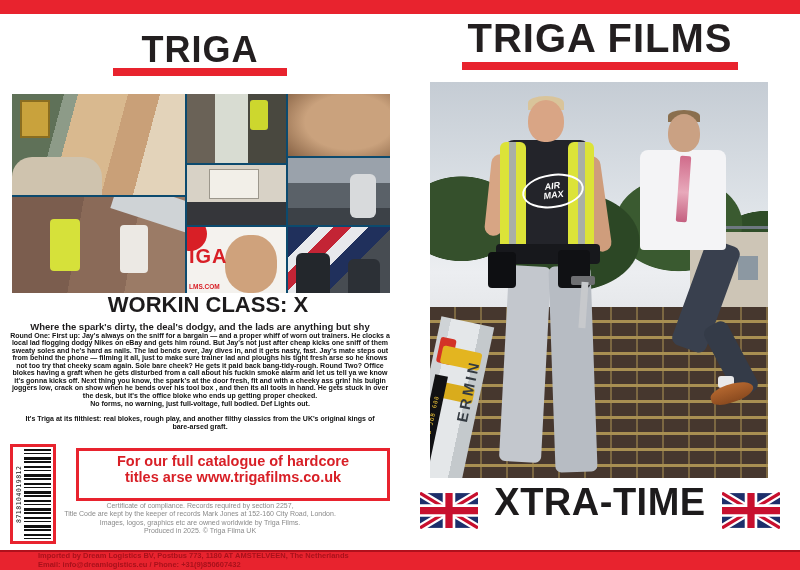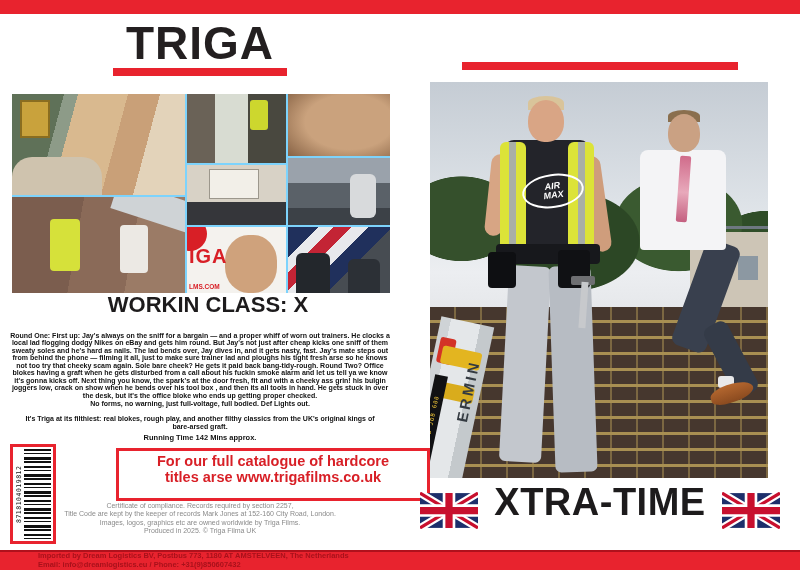--- a/index.html
+++ b/index.html
@@ -6,25 +6,25 @@
   .canvas{position:relative;width:800px;height:570px;background:#ffffff;overflow:hidden;
           font-family:"Liberation Sans",sans-serif;color:#1d1b1c;}
   .abs{position:absolute;}
 
   
   .top-bar{left:0;top:0;width:800px;height:14px;background:#e8232e;}
   .bottom-bar{left:0;top:550px;width:800px;height:20px;background:#e8232e;border-top:2px solid #b0111c;}
   .footer-text{left:38px;top:551px;width:420px;font-size:7.5px;font-weight:bold;color:#a8111b;line-height:1.25;}
 
   
-  .back-logo{left:0;top:20px;width:400px;text-align:center;font-size:46px;font-weight:bold;
+  .back-logo{left:0;top:32px;width:400px;text-align:center;font-size:36px;font-weight:bold;
              letter-spacing:1px;line-height:1;color:#231f20;}
   .back-logo-underline{left:113px;top:68px;width:174px;height:8px;background:#e8232e;}
 
-  .collage{left:12px;top:94px;width:378px;height:199px;background:#7dd3fc;}
+  .collage{left:12px;top:94px;width:378px;height:199px;background:#0c4a6e;}
   .tile{position:absolute;overflow:hidden;}
   .t1{left:0;top:0;width:173px;height:101px;
       background:linear-gradient(105deg,#5f7158 0 26%,#8d9b88 26% 33%,#d9b98f 33% 58%,#c9a078 58% 74%,#e3d3ba 74%);}
   .t1-frame{position:absolute;left:8px;top:6px;width:26px;height:34px;background:#c9a23c;border:2px solid #8a6d20;}
   .t1-sweater{position:absolute;left:0;bottom:0;width:90px;height:38px;background:#cfc3ae;border-radius:20px 20px 0 0;}
   .t2{left:0;top:103px;width:173px;height:96px;
       background:linear-gradient(100deg,#7b5d4e 0 38%,#8a6a58 38% 68%,#9b7b66 68%);}
   .t2-hivis{position:absolute;left:38px;top:22px;width:30px;height:52px;background:#d6e13a;border-radius:4px;}
   .t2-shirt{position:absolute;left:108px;top:28px;width:28px;height:48px;background:#ece9e4;border-radius:4px;}
   .t2-awning{position:absolute;right:-8px;top:-6px;width:80px;height:30px;background:#cfd3d6;transform:rotate(18deg);}
@@ -52,21 +52,21 @@
   .back-title{left:0;top:294px;width:400px;text-align:center;font-size:22px;font-weight:bold;
               line-height:1;letter-spacing:0;color:#1d1b1c;padding-left:8px;}
   .back-tagline{left:0;top:321px;width:400px;text-align:center;font-size:9.5px;font-weight:bold;}
   .back-text-col{left:9px;top:332px;width:382px;text-align:center;font-weight:bold;color:#121212;}
   .body-main{font-size:7px;line-height:1.07;margin:0;}
   .body-tail{font-size:7px;line-height:1.1;margin:1px 0 0 0;}
   .blurb{font-size:7px;line-height:1.12;margin:7px auto 0 auto;width:352px;}
   .running-time{font-size:7.5px;margin:2px 0 0 0;}
 
   .promo-box{left:76px;top:448px;width:308px;height:44px;background:#ffffff;border:3px solid #e8232e;
-             text-align:center;color:#d81f26;font-weight:bold;font-size:14.5px;line-height:1.08;padding-top:3px;margin-left:40px;}
+             text-align:center;color:#d81f26;font-weight:bold;font-size:14.5px;line-height:1.08;padding-top:3px;}
   .compliance{left:20px;top:502px;width:360px;text-align:center;font-size:7px;color:#8a8a8a;line-height:1.2;}
 
   .barcode{left:10px;top:444px;width:46px;height:100px;background:#ffffff;border:3px solid #e8232e;
            display:flex;flex-direction:row;box-sizing:border-box;padding:2px;}
   .barcode-num{width:9px;font-size:6.5px;font-family:"DejaVu Sans Mono",monospace;color:#111;
                writing-mode:vertical-rl;transform:rotate(180deg);text-align:center;letter-spacing:0.5px;}
   .barcode-stripes{flex:1;background:repeating-linear-gradient(to bottom,
       #111 0 2px,#fff 2px 4px,#111 4px 5px,#fff 5px 8px,#111 8px 11px,#fff 11px 12px,#111 12px 14px,#fff 14px 17px);}
 
   
@@ -175,45 +175,46 @@
     <div class="tile t7">
       <div class="t7-fig"></div>
     </div>
     <div class="tile t8">
       <div class="t8-fig1"></div>
       <div class="t8-fig2"></div>
     </div>
   </div>
 
   <div class="abs back-title">WORKIN CLASS: X</div>
+  <div class="abs back-tagline">Where the spark's dirty, the deal's dodgy, and the lads are anything but shy</div>
 
   <div class="abs back-text-col">
     <p class="body-main">Round One: First up: Jay's always on the sniff for a bargain — and a proper whiff of worn out trainers. He clocks a local lad flogging dodgy Nikes on eBay and gets him round. But Jay's not just after cheap kicks one sniff of them sweaty soles and he's hard as nails. The lad bends over, Jay dives in, and it gets nasty, fast. Jay's mate steps out from behind the phone — filming it all, just to make sure trainer lad and ploughs his tight fresh arse so he knows not too try that cheeky scam again. Sole bare cheek? He gets it paid back bang-tidy-rough.  Round Two? Office blokes having a graft when he gets disturbed from a call about his fuckin smoke alarm and let us tell ya we know it's gonna kicks off. Next thing you know, the spark's at the door fresh, fit and with a cheeky ass grin! his bulgin joggers low, crack on show when he bends over his tool box , and then its all tools in hand. He gets stuck in over the desk, but it's the office bloke who ends up getting proper checked.</p>
     <p class="body-tail">No forms, no warning, just full-voltage, full bodied. Def Lights out.</p>
     <p class="blurb">It's Triga at its filthiest: real blokes, rough play, and another filthy classics from the UK's original kings of bare-arsed graft.</p>
-    <p class="running-time">Running Time 142 Mins approx.</p>
   </div>
 
   <div class="abs promo-box">
     <div>For our full catalogue of hardcore</div>
     <div>titles arse www.trigafilms.co.uk</div>
   </div>
 
   <div class="abs compliance">
     <div>Certificate of compliance. Records required by section 2257,</div>
     <div>Title Code are kept by the keeper of records Mark Jones at 152-160 City Road, London.</div>
     <div>Images, logos, graphics etc are owned worldwide by Triga Films.</div>
     <div>Produced in 2025. © Triga Filma UK</div>
   </div>
 
   <div class="abs barcode">
     <div class="barcode-num">8718104019812</div>
     <div class="barcode-stripes"></div>
   </div>
 
+  <div class="abs front-logo">TRIGA FILMS</div>
   <div class="abs front-logo-underline"></div>
 
   <div class="abs fc-photo">
     <div class="fc-foliage"></div>
     <div class="fc-building">
       <div class="fc-railing"></div>
       <div class="fc-window1"></div>
       <div class="fc-window2"></div>
     </div>
     <div class="fc-brick"></div>

